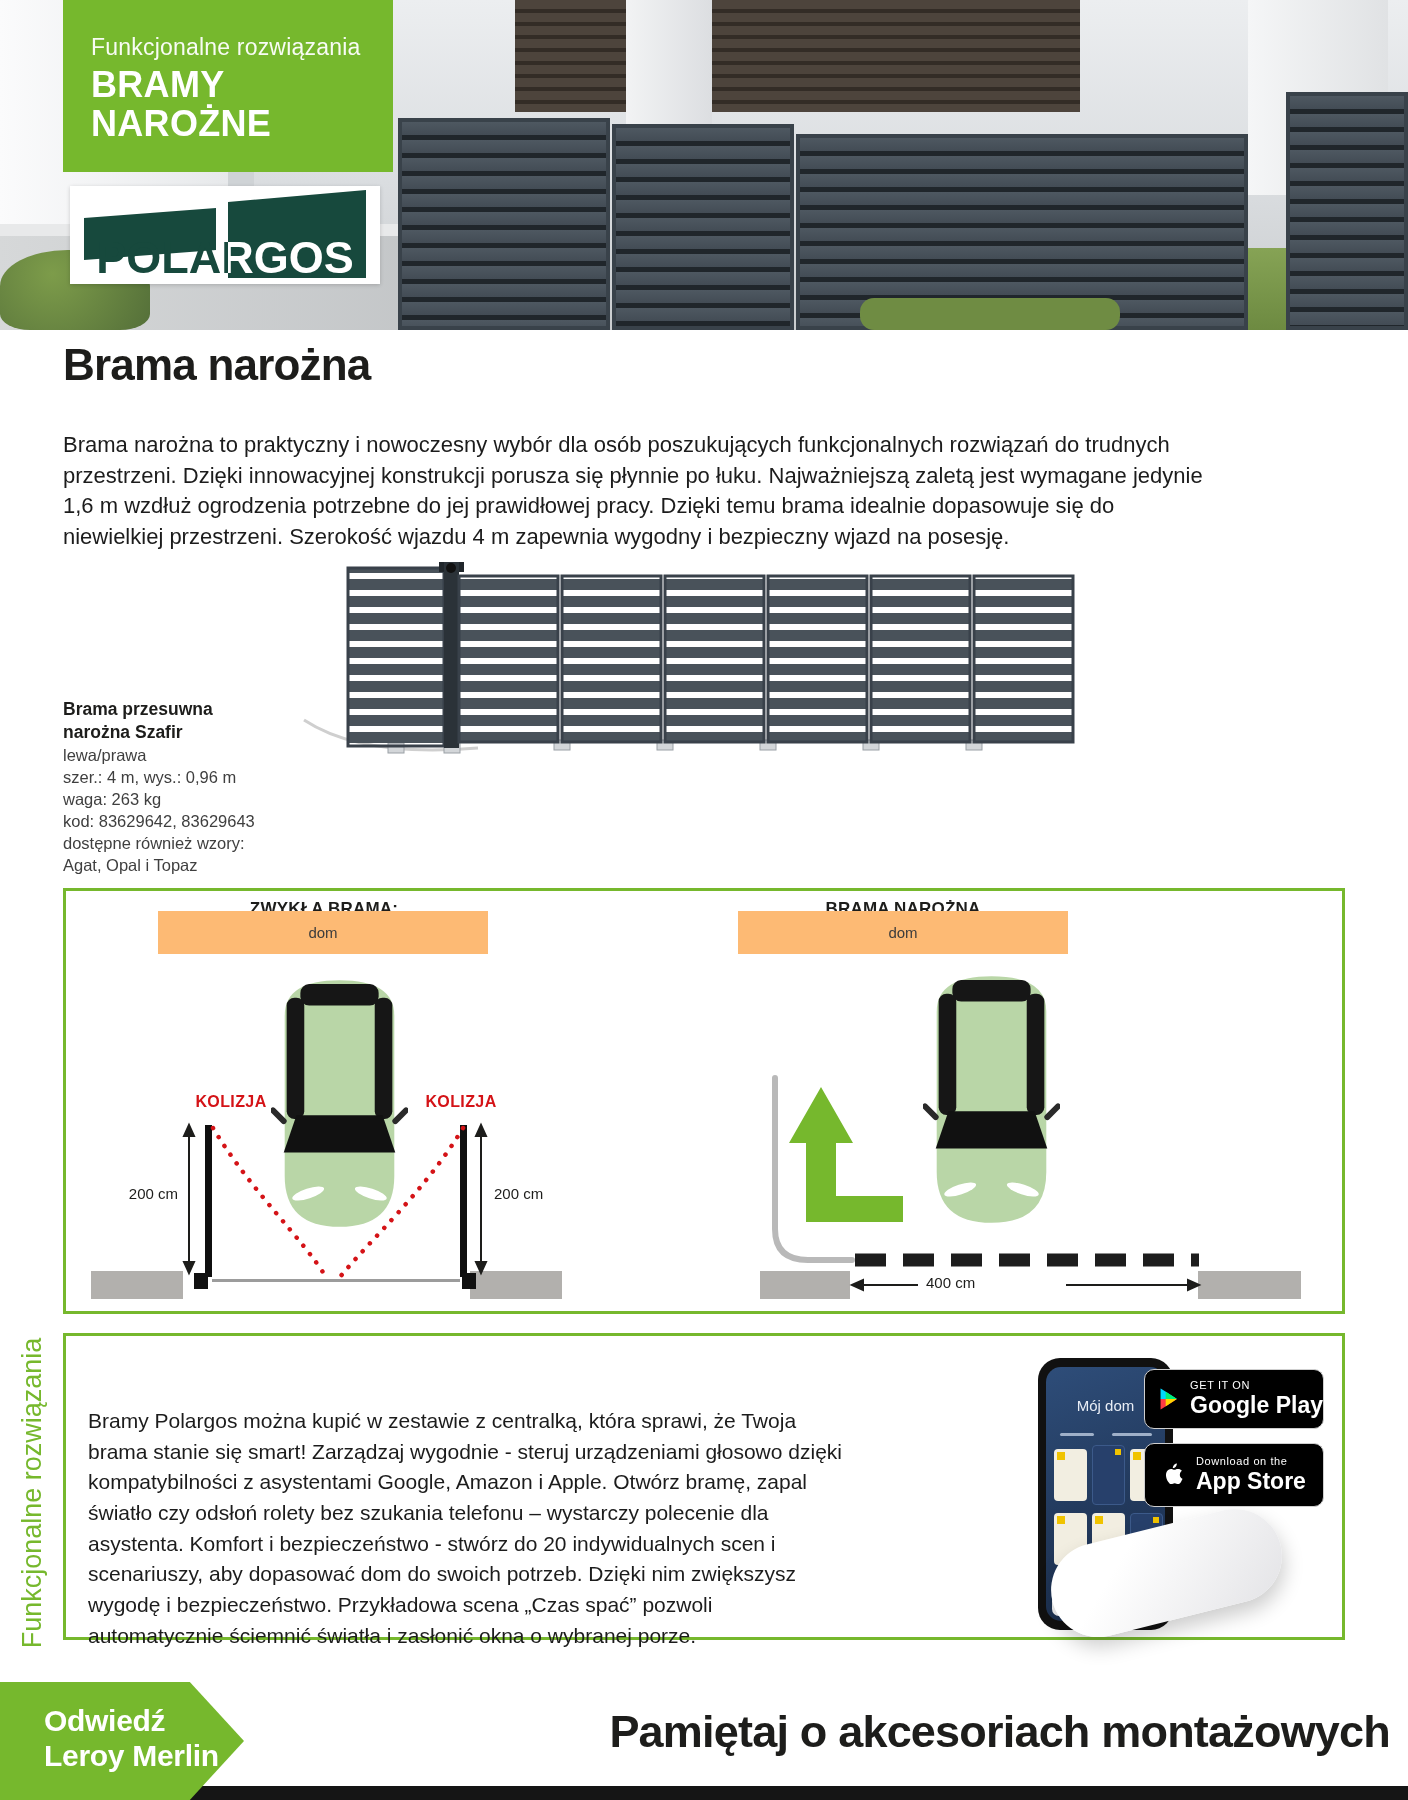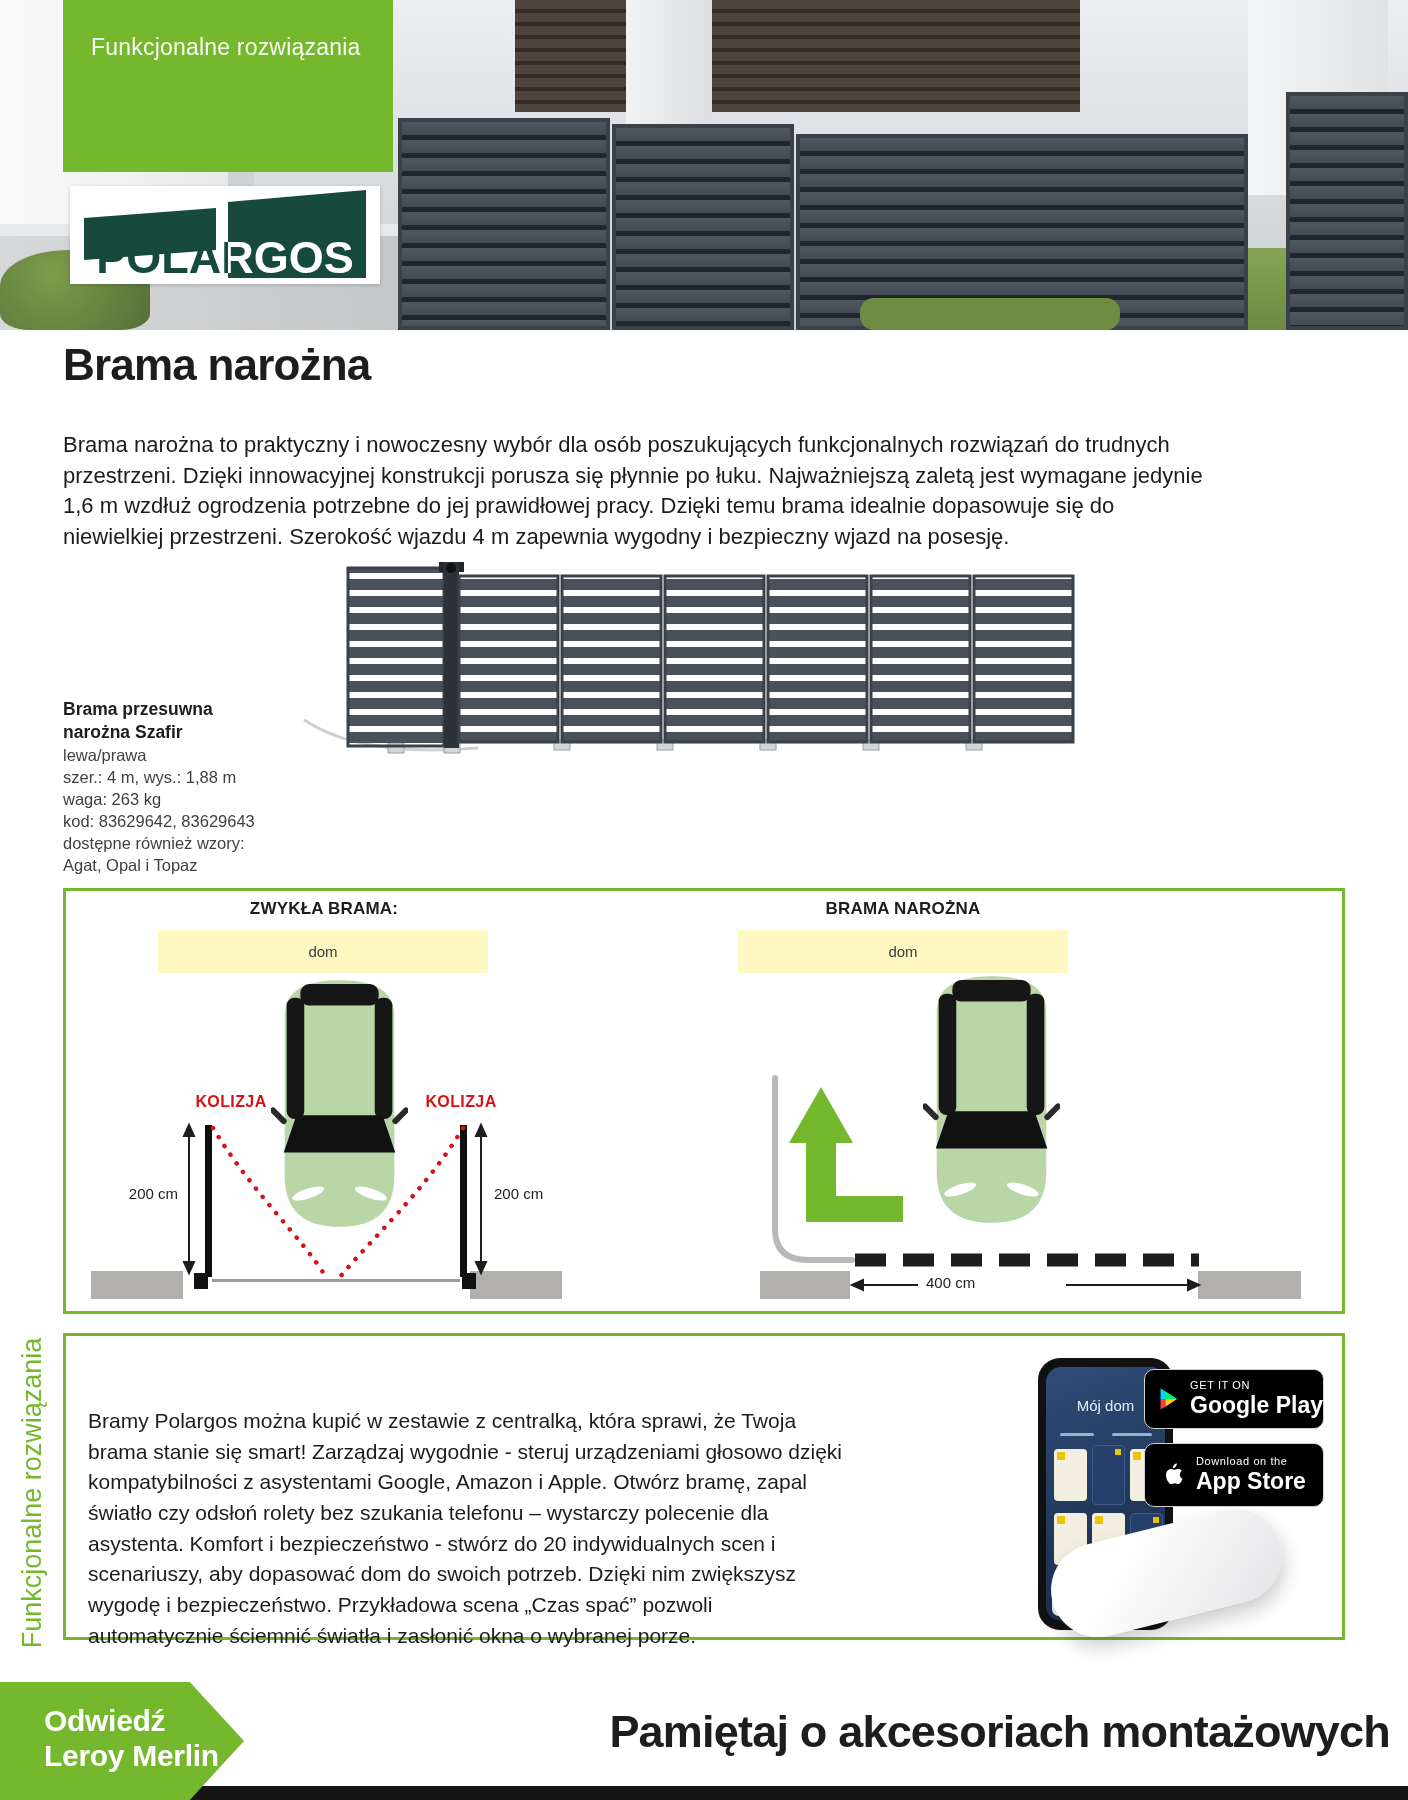--- a/index.html
+++ b/index.html
@@ -41,21 +41,21 @@
 
   
   .prod-info { left:63px; top:698px; width:252px; color:#3f3f3f; }
   .prod-name { font-size:17.5px; font-weight:700; color:#1d1d1b; line-height:1.3; }
   .prod-detail { font-size:16.5px; line-height:1.34; }
   .gate-art { left:298px; top:562px; width:800px; height:200px; }
 
   
   .diagram-box { left:63px; top:888px; width:1282px; height:426px; border:3px solid #76b82d; background:#fff; }
   .diag-title { top:8px; width:516px; text-align:center; font-size:17px; font-weight:800; color:#1d1d1b; letter-spacing:.2px; }
-  .dom-bar { top:39px; width:330px; height:43px; background:#fef9c3; text-align:center; line-height:43px;
+  .dom-bar { top:20px; width:330px; height:43px; background:#fdba74; text-align:center; line-height:43px;
              font-size:15px; color:#3c3c3c; }
   .car { width:137px; height:262px; }
   .koli { top:202px; width:130px; text-align:center; font-size:16px; font-weight:700; color:#d41317; letter-spacing:.4px; }
   .post { top:234px; width:7px; height:152px; background:#0f0f0f; }
   .mlabel { top:294px; font-size:15px; color:#1d1d1b; }
   .wallb { top:380px; height:28px; background:#b2b0ad; }
   .gateline { top:388px; height:3px; background:#9c9c9c; }
   .hingesq { top:382px; width:14px; height:16px; background:#111; }
   .diag-svg { left:0; top:0; width:1276px; height:420px; }
 
@@ -109,20 +109,24 @@
   <div class="abs bush1"></div>
   <div class="abs bush3"></div>
   <div class="abs fence fence1"></div>
   <div class="abs fence fence2"></div>
   <div class="abs fence fence3"></div>
   <div class="abs fence fence4"></div>
   <div class="abs bush2"></div>
 
   <div class="abs kicker-box">
     <div class="abs kicker">Funkcjonalne rozwiązania</div>
+    <div class="abs hero-title">
+      <div>BRAMY</div>
+      <div>NAROŻNE</div>
+    </div>
   </div>
 
   <div class="abs logo-box">
     <svg width="310" height="98" viewBox="0 0 310 98">
       <defs>
         <clipPath id="logoClipR">
             <polygon points="158,16 296,4 296,92 158,92"></polygon>
           </clipPath>
       </defs>
       <polygon points="14,32 146,22 146,64 14,74" fill="#17493d"></polygon>
@@ -135,21 +139,21 @@
   </div>
 </div>
 
 <h1 class="abs h1">Brama narożna</h1>
 <p class="abs intro-body">Brama narożna to praktyczny i nowoczesny wybór dla osób poszukujących funkcjonalnych rozwiązań do trudnych przestrzeni. Dzięki innowacyjnej konstrukcji porusza się płynnie po łuku. Najważniejszą zaletą jest wymagane jedynie 1,6 m wzdłuż ogrodzenia potrzebne do jej prawidłowej pracy. Dzięki temu brama idealnie dopasowuje się do niewielkiej przestrzeni. Szerokość wjazdu 4 m zapewnia wygodny i bezpieczny wjazd na posesję.</p>
 
 <div class="abs prod-info">
   <div class="prod-name">Brama przesuwna</div>
   <div class="prod-name">narożna Szafir</div>
   <div class="prod-detail">lewa/prawa</div>
-  <div class="prod-detail">szer.: 4 m, wys.: 1,88 m</div>
+  <div class="prod-detail">szer.: 4 m, wys.: 0,96 m</div>
   <div class="prod-detail">waga: 263 kg</div>
   <div class="prod-detail">kod: 83629642, 83629643</div>
   <div class="prod-detail">dostępne również wzory:</div>
   <div class="prod-detail">Agat, Opal i Topaz</div>
 </div>
 
 <div class="abs gate-art">
   <svg width="800" height="200" viewBox="0 0 800 200">
     <defs>
       <pattern id="slats" width="12" height="17" patternUnits="userSpaceOnUse">

